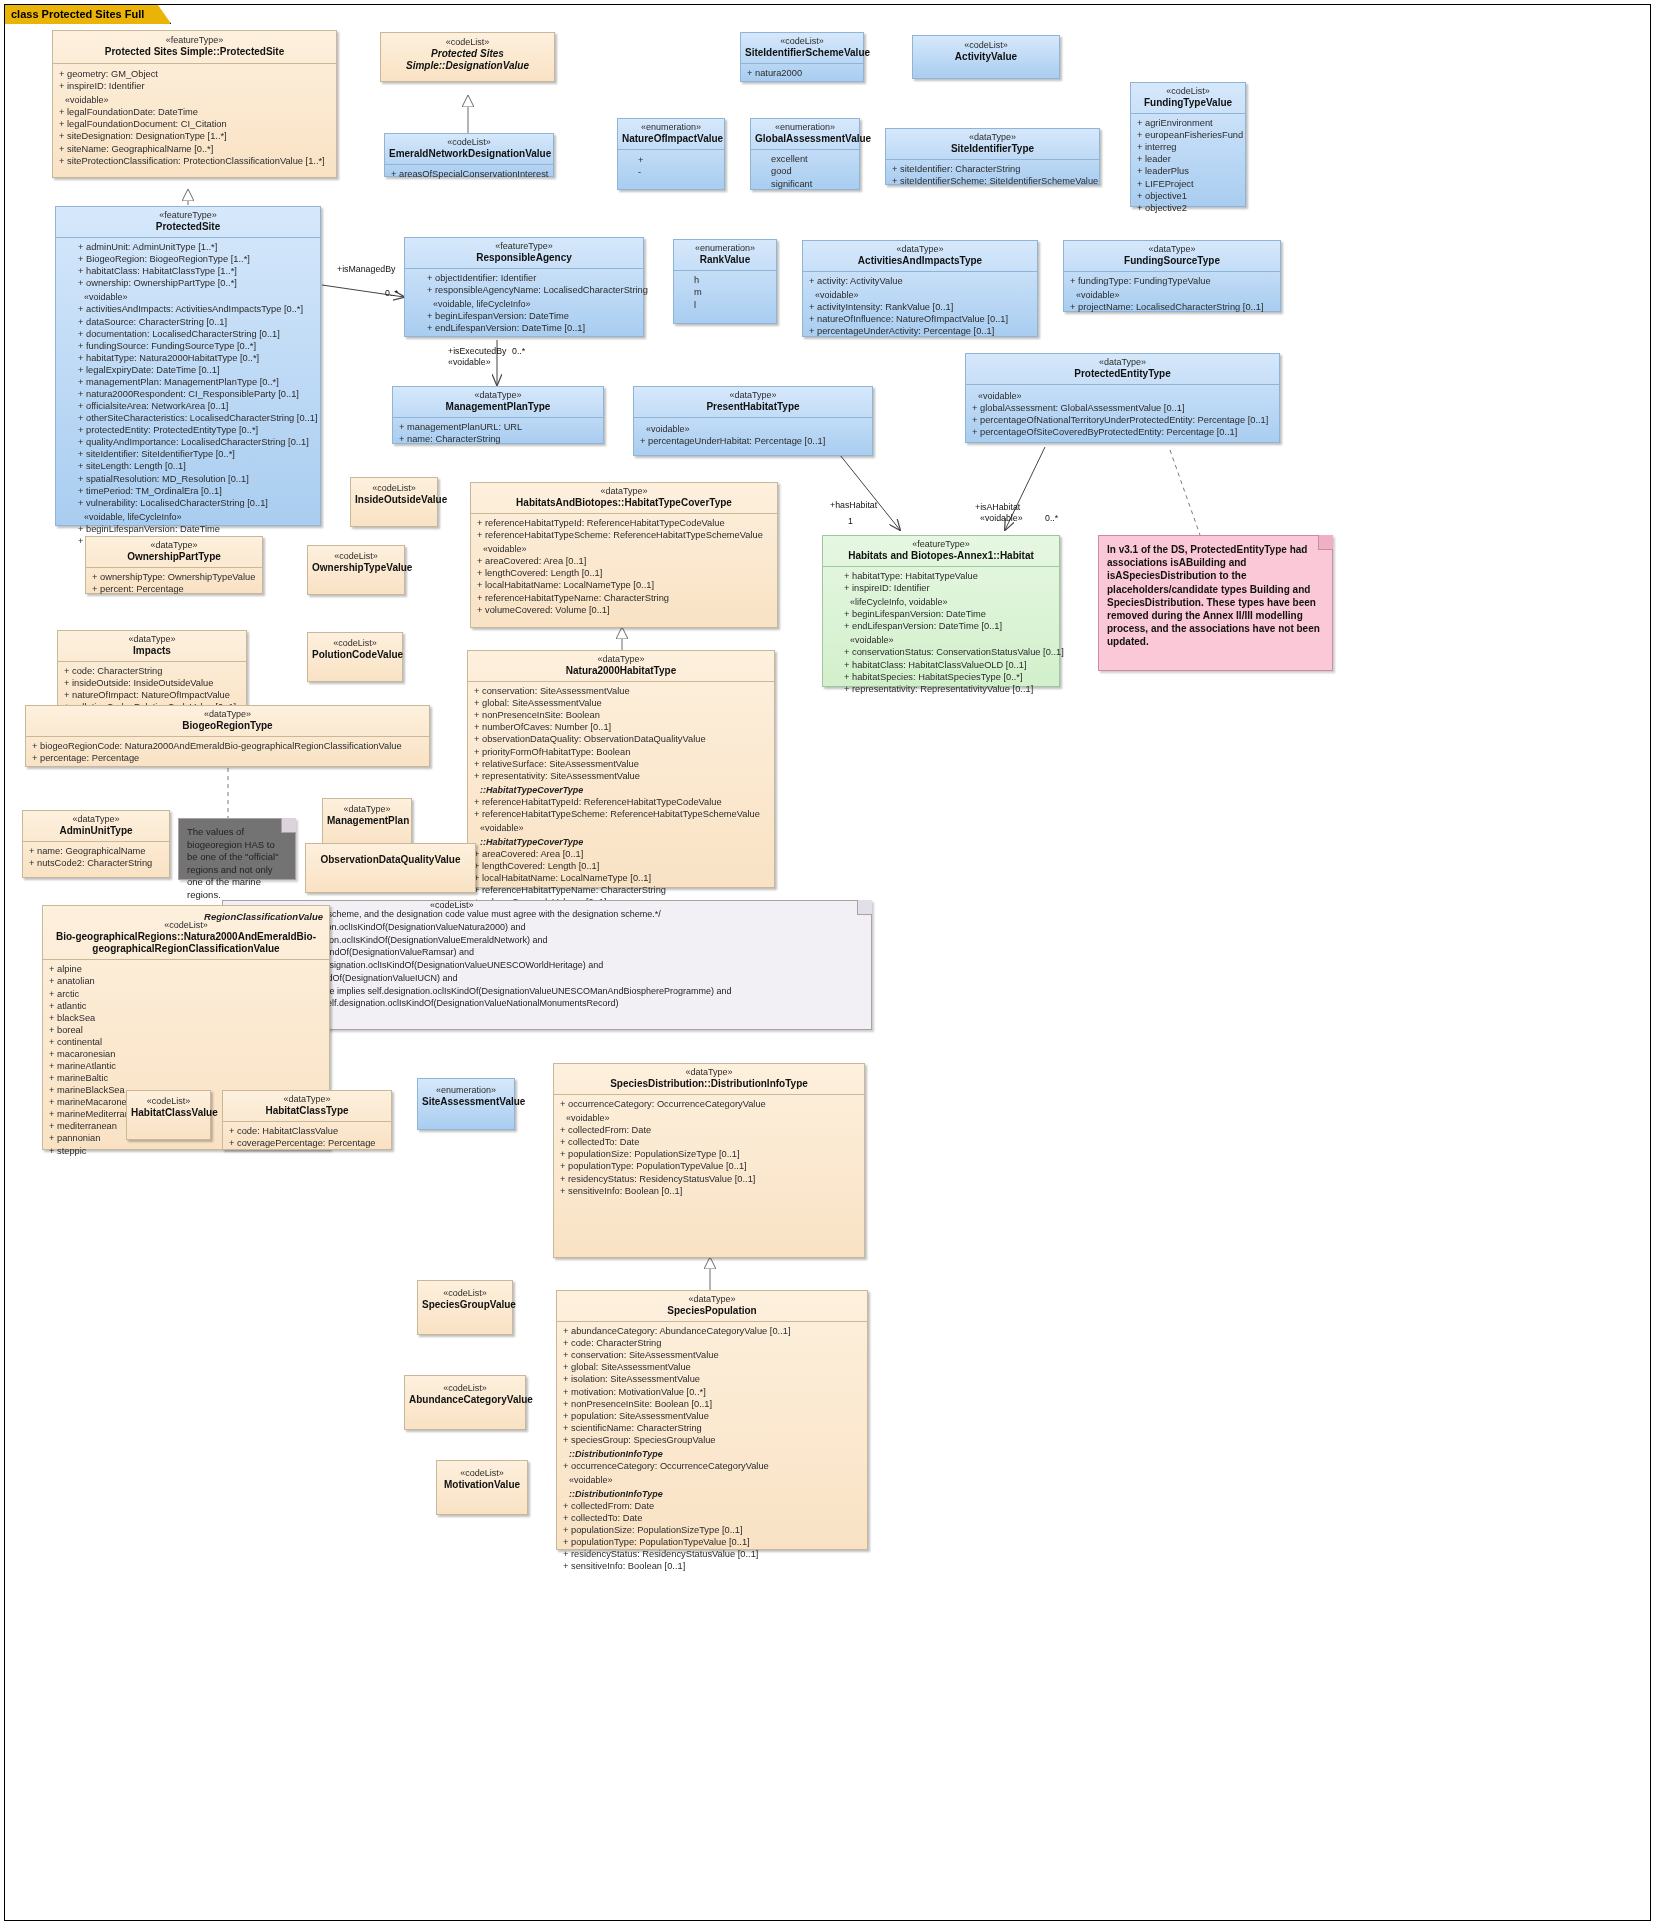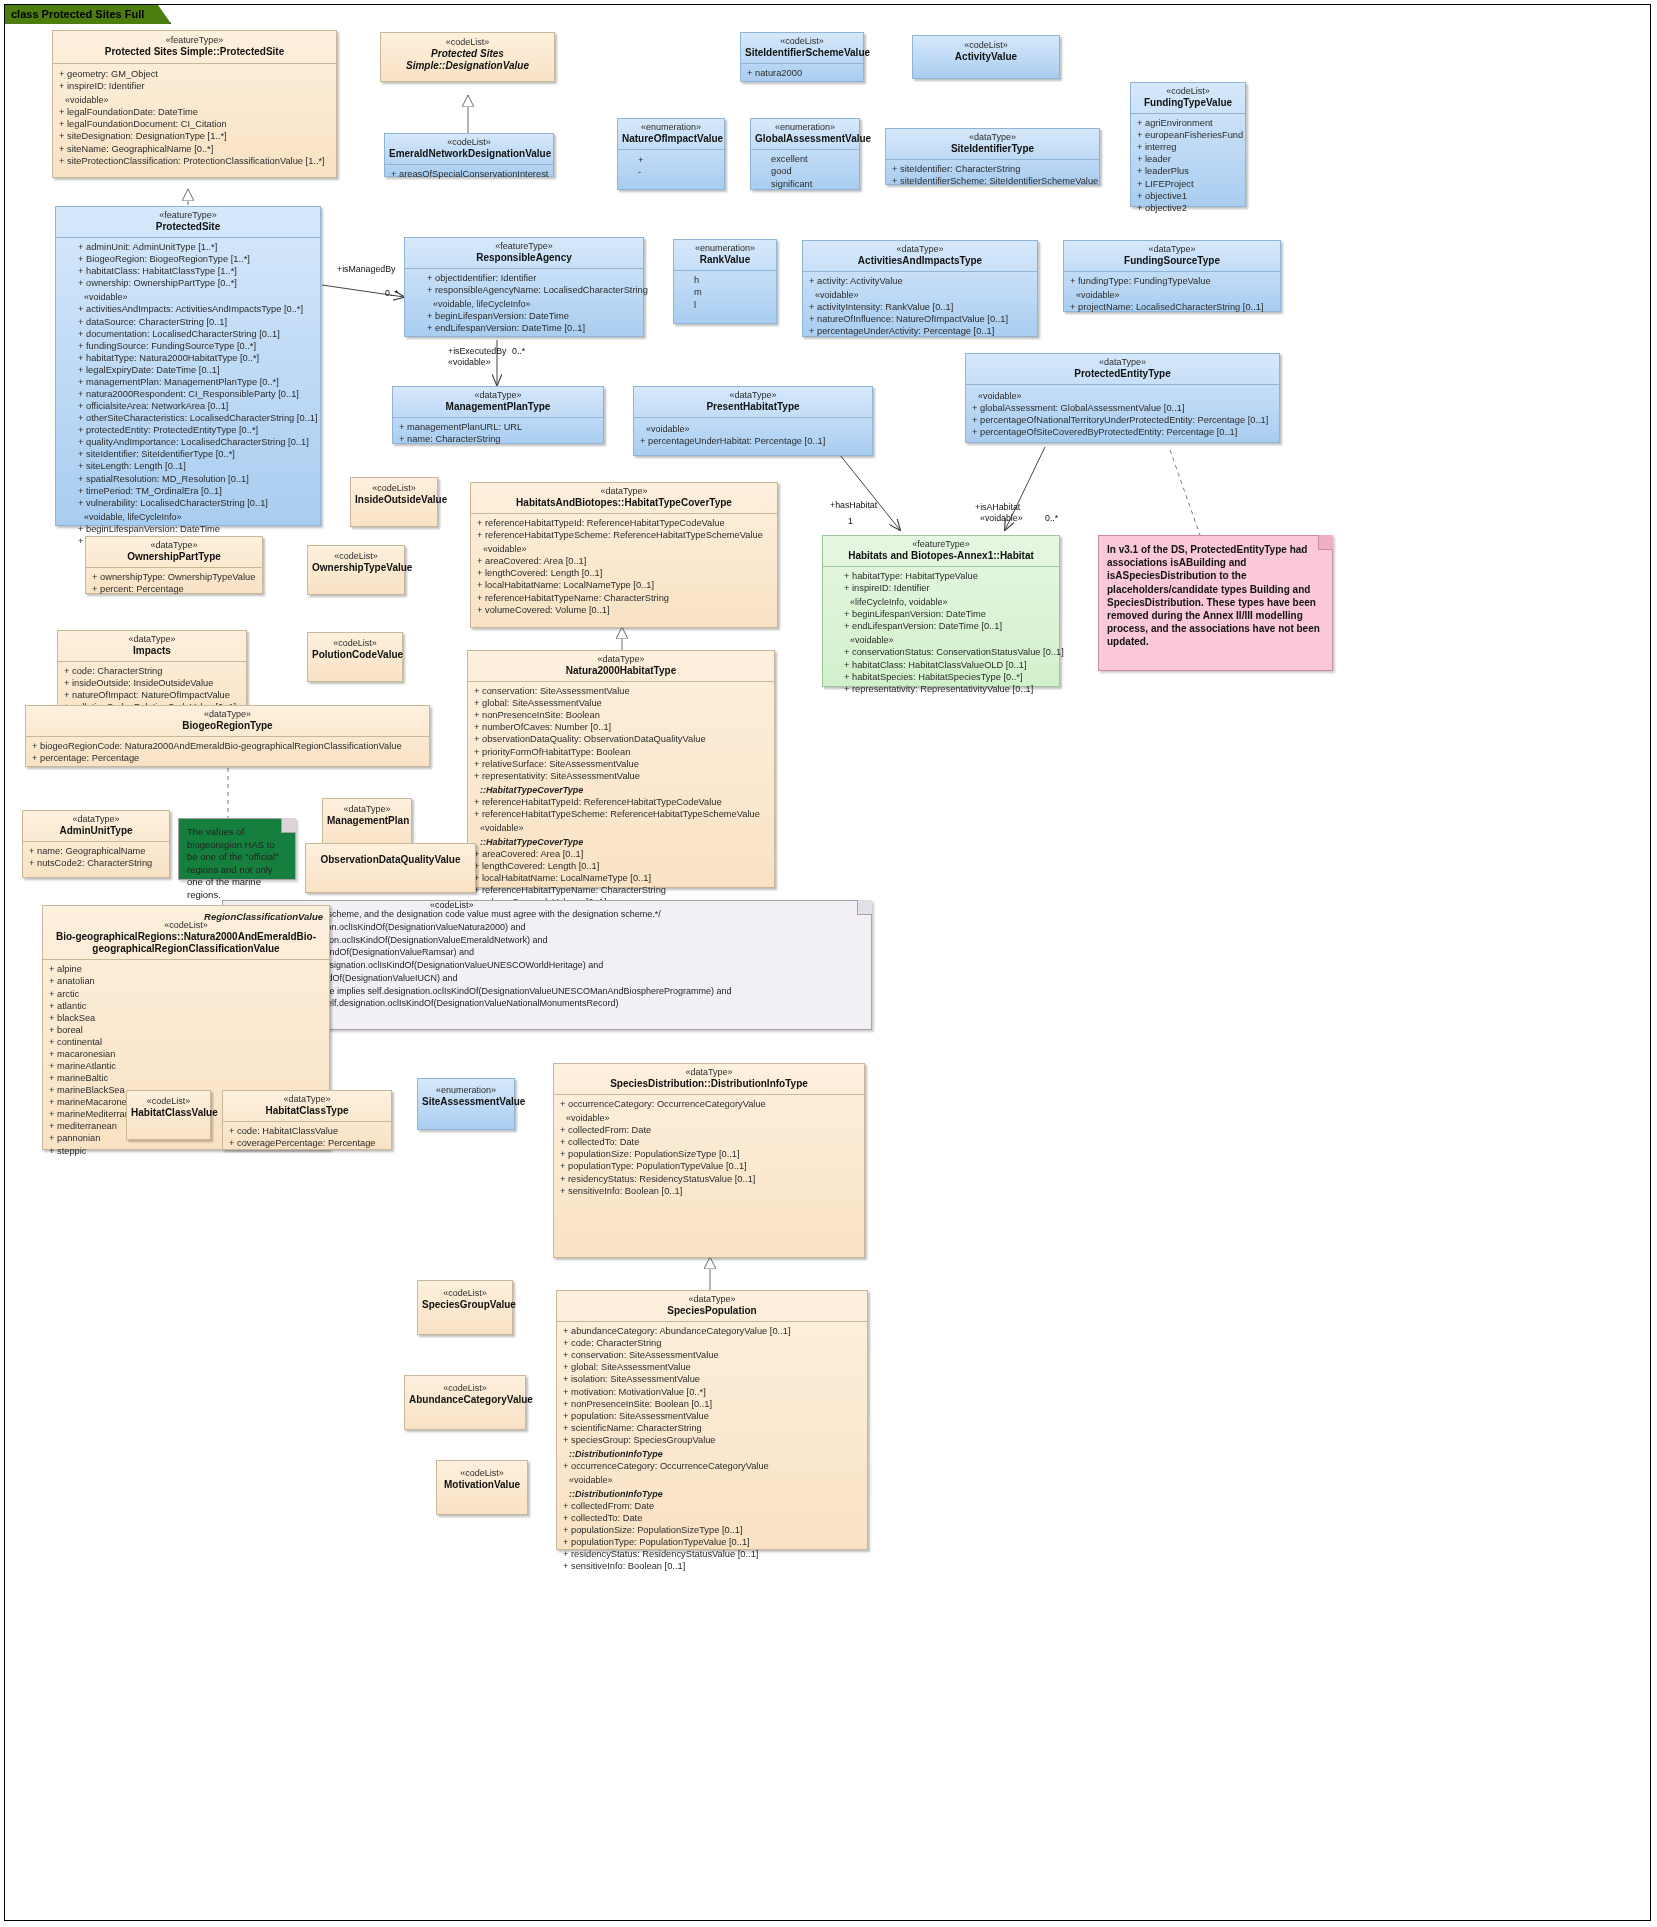--- a/index.html
+++ b/index.html
@@ -1,19 +1,19 @@
 <!DOCTYPE html>
 <html><head>
 <meta charset="utf-8">
 <style>
   html,body{margin:0;padding:0;background:#ffffff;}
   body{font-family:"Liberation Sans",sans-serif;}
   #canvas{position:relative;width:1657px;height:1927px;overflow:hidden;background:#fff;}
   .frame{position:absolute;left:4px;top:4px;width:1647px;height:1917px;border:1px solid #000;box-sizing:border-box;}
-  .frame-tab{position:absolute;left:4px;top:4px;height:20px;background:#4d7c0f;border:1px solid #000;border-bottom:none;
+  .frame-tab{position:absolute;left:4px;top:4px;height:20px;background:#eab308;border:1px solid #000;border-bottom:none;
     font-size:11px;font-weight:bold;color:#000;padding:3px 26px 2px 6px;box-sizing:border-box;
     clip-path:polygon(0 0,calc(100% - 14px) 0,100% 100%,0 100%);}
 
   
   .cls{position:absolute;box-sizing:border-box;border:1px solid #9a9a9a;
        box-shadow:2px 2px 2px rgba(0,0,0,.25);font-size:9.5px;color:#2b2b2b;}
   .cls.orange{border-color:#c9b79a;background:linear-gradient(180deg,#fdf0dd 0%,#f9e2c4 100%);}
   .cls.blue{border-color:#8fb4d6;background:linear-gradient(180deg,#d6e8fb 0%,#a9cdf0 100%);}
   .cls.green{border-color:#9ec79e;background:linear-gradient(180deg,#e6f7e2 0%,#d2f0cb 100%);}
   .hdr{text-align:center;padding:4px 6px 5px 6px;line-height:1.22;}
@@ -24,21 +24,21 @@
   .stereo{font-size:9px;color:#2b2b2b;}
   .cname{font-weight:bold;font-size:10px;color:#111;}
   .cname.ital{font-style:italic;}
   .body{padding:4px 4px 6px 4px;}
   .attr{white-space:nowrap;line-height:1.30;padding-left:2px;font-size:9.3px;}
   .grp{font-size:9px;padding:3px 0 1px 8px;white-space:nowrap;}
   .grp.ital{font-style:italic;font-weight:bold;color:#222;}
   .enumline{padding-left:16px;line-height:1.32;font-size:9.3px;}
 
   
-  .note{position:absolute;box-sizing:border-box;background:#15803d;border:1px solid #aba0a8;
+  .note{position:absolute;box-sizing:border-box;background:#737373;border:1px solid #aba0a8;
         box-shadow:2px 2px 2px rgba(0,0,0,.2);font-size:9.5px;color:#222;padding:7px 8px;line-height:1.32;}
   .note .fold{position:absolute;right:-1px;top:-1px;width:14px;height:14px;background:#ddd3da;
         border-left:1px solid #aba0a8;border-bottom:1px solid #aba0a8;}
   .note.pink{background:#fbc8d8;border-color:#c98ca4;font-weight:bold;font-size:10px;line-height:1.32;color:#111;}
   .note.ocl{background:#f2f0f5;font-size:9px;line-height:1.42;}
   .lbl{position:absolute;font-size:8.8px;color:#111;white-space:nowrap;}
   .mult{position:absolute;font-size:8.8px;color:#111;white-space:nowrap;}
   svg.overlay{position:absolute;left:0;top:0;width:1657px;height:1927px;pointer-events:none;}
 </style>
 </head>

